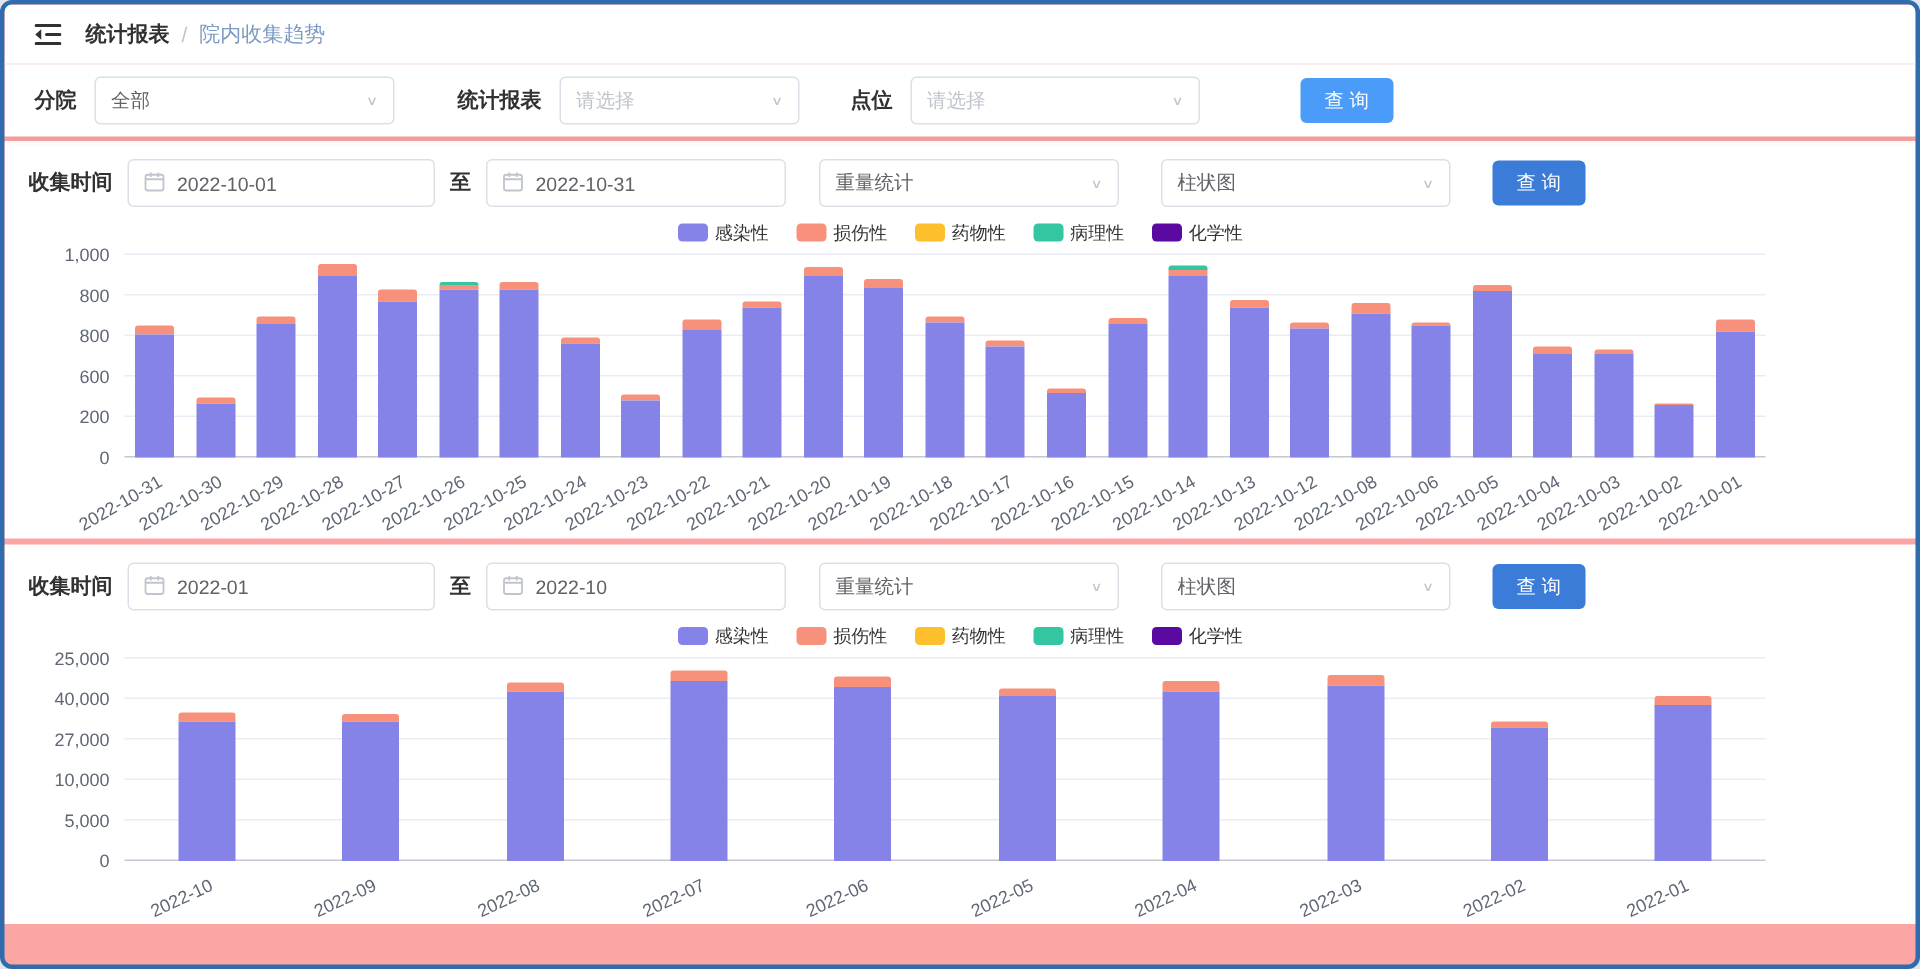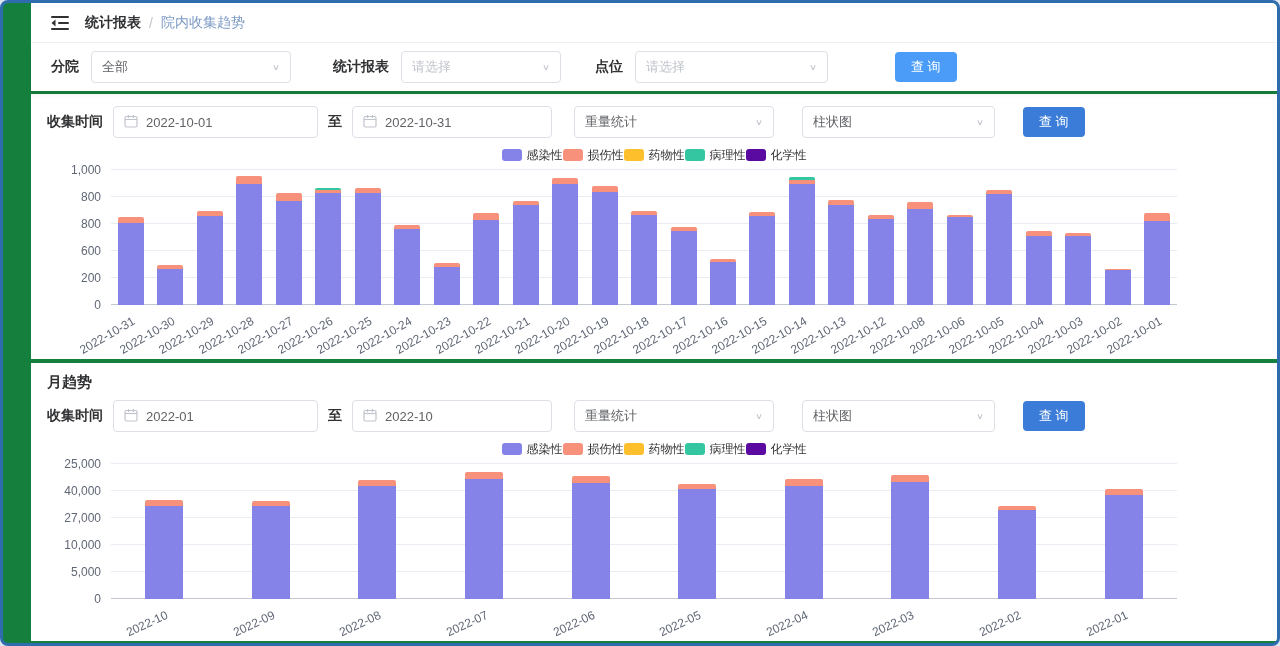--- a/index.html
+++ b/index.html
@@ -6,23 +6,22 @@
   html,body { margin:0; padding:0; }
   body {
     width:1280px; height:646px;
     font-family:"Liberation Sans","DejaVu Sans",sans-serif;
     background:#dfe6ee;
   }
   .frame {
     position:absolute; inset:0;
     border:3px solid var(--frame,#2e6cad);
     border-radius:8px;
-    background:#15803d;
+    background:#fca5a5;
     overflow:hidden;
-    padding-left:28px;
   }
   
   .topbar {
     height:40px; background:#fff;
     display:flex; align-items:center; gap:16px;
     padding:0 20px;
     border-bottom:1px solid #f0f1f3;
   }
   .menu-icon { display:flex; align-items:center; cursor:pointer; }
   .breadcrumb { display:flex; align-items:center; gap:8px; font-size:14px; }
@@ -60,21 +59,21 @@
 
   
   .content { padding-top:3px; }
   .panel { background:#fff; padding:8px 16px 4px; }
   .panel + .panel { margin-top:4px; }
   .panel .row { display:flex; align-items:center; gap:10px; height:40px; }
   .section-title { font-size:15px; font-weight:bold; color:#303133; margin:2px 0 4px; }
 
   
   .chart { margin-top:2px; }
-  .legend { display:flex; justify-content:center; align-items:center; height:22px; margin-bottom:4px; }
+  .legend { display:flex; justify-content:center; align-items:center; gap:18px; height:22px; margin-bottom:4px; }
   .lg-item { display:flex; align-items:center; gap:5px; font-size:12px; color:#333; cursor:pointer; }
   .sw { width:20px; height:12px; border-radius:3px; display:inline-block; }
   .chart-body { display:flex; padding-right:84px; }
   .ylabels { width:64px; position:relative; height:135px; flex:none; }
   .ytick { position:absolute; right:10px; transform:translateY(50%); font-size:12px; color:#5f6775; }
   .plot { flex:1; height:135px; position:relative; display:flex; align-items:flex-end; }
   .gridline { position:absolute; left:0; right:0; height:1px; background:#e9edf3; z-index:0; }
   .gridline.axisline { background:#c3c8d2; }
   .slot { flex:1; height:100%; display:flex; align-items:flex-end; justify-content:center; position:relative; z-index:1; }
   .bar { height:100%; display:flex; flex-direction:column-reverse; }
@@ -396,21 +395,20 @@
                   <div class="seg" style="height: 6%; background: rgb(248, 145, 124);"></div>
                 </div>
                 <span class="xlabel" style="--rot: -30deg;">2022-10-01</span>
               </div>
             </div>
           </div>
         </div>
     </section>
 
     <section class="panel">
-      <div class="section-title">月趋势</div>
       <div class="row">
         <span class="flabel">收集时间</span>
         <div class="dateinput w205">
           <span>
             <svg width="14" height="14" viewBox="0 0 14 14">
                 <rect x="1" y="2.5" width="12" height="10.5" rx="1.5" fill="none" stroke="#c0c4cc" stroke-width="1.2"></rect>
                 <line x1="1" y1="5.5" x2="13" y2="5.5" stroke="#c0c4cc" stroke-width="1.2"></line>
                 <line x1="4.5" y1="1" x2="4.5" y2="4" stroke="#c0c4cc" stroke-width="1.2"></line>
                 <line x1="9.5" y1="1" x2="9.5" y2="4" stroke="#c0c4cc" stroke-width="1.2"></line>
               </svg>

